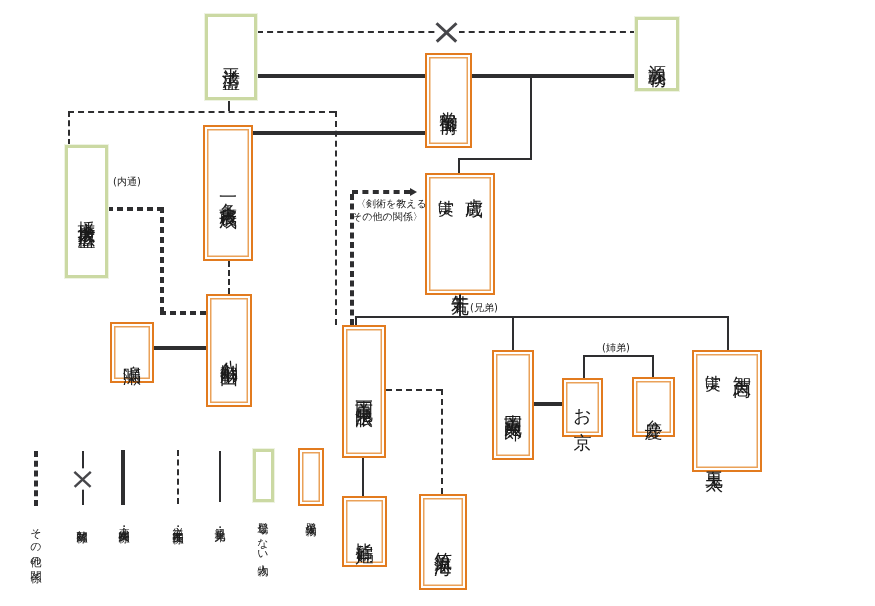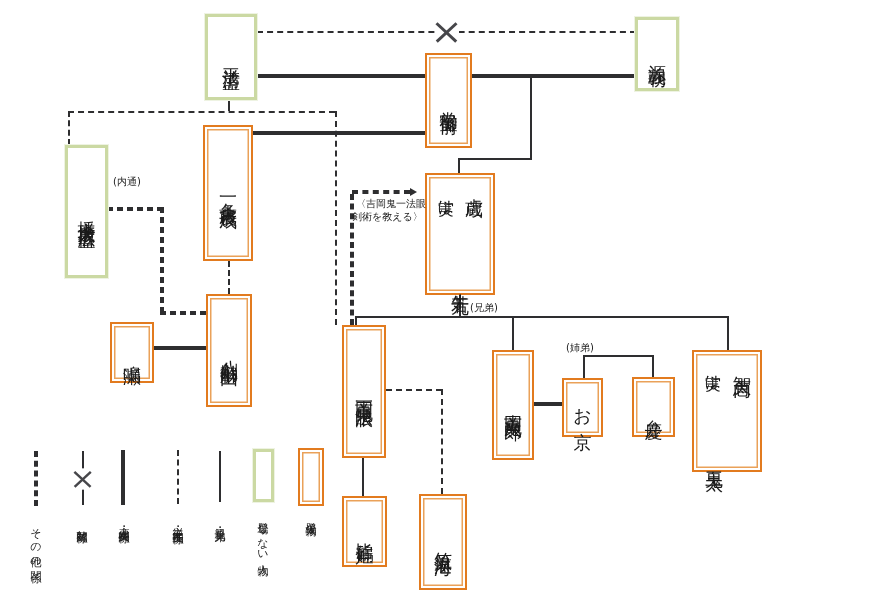--- a/index.html
+++ b/index.html
@@ -84,24 +84,24 @@
   <i class="ln v-solid" style="left:652px;top:355px;height:23px"></i>
 
   <i class="ln h-double" style="left:533px;top:402px;width:29px"></i>
 
   <i class="ln h-dash" style="left:386px;top:389px;width:56px"></i>
   <i class="ln v-dash" style="left:441px;top:389px;height:105px"></i>
 
   <i class="ln v-solid" style="left:362px;top:457px;height:39px"></i>
 
   <span class="note" style="left:113px;top:175px">(内通)</span>
-  <span class="note" style="left:356px;top:197px">〈吉岡鬼一法眼</span>
-  <span class="note" style="left:352px;top:210px">剣術を教える〉</span>
+  <span class="note" style="left:356px;top:197px">〈剣術を教える</span>
+  <span class="note" style="left:352px;top:210px">その他の関係〉</span>
   <span class="note" style="left:470px;top:301px">(兄弟)</span>
-  <span class="note" style="left:566px;top:341px">(姉弟)</span>
+  <span class="note" style="left:602px;top:341px">(姉弟)</span>
 
   <div class="box noappear" style="left:205px;top:14px;width:52px;height:86px">
     <span class="vtext">平清盛</span>
   </div>
   <div class="box noappear" style="left:635px;top:17px;width:44px;height:74px">
     <span class="vtext">源義朝</span>
   </div>
   <div class="box appear" style="left:425px;top:53px;width:47px;height:95px">
     <span class="vtext">常盤御前</span>
   </div>

